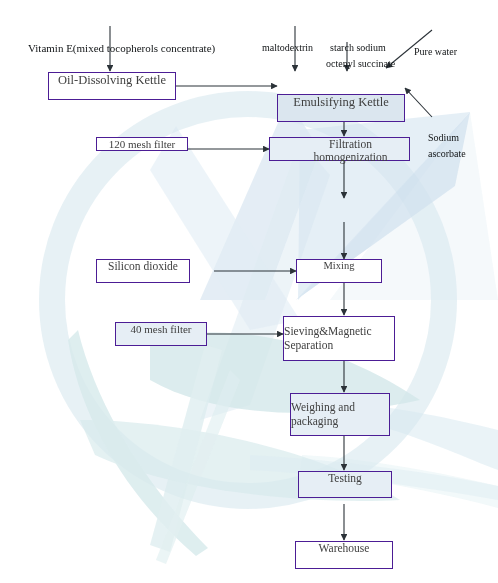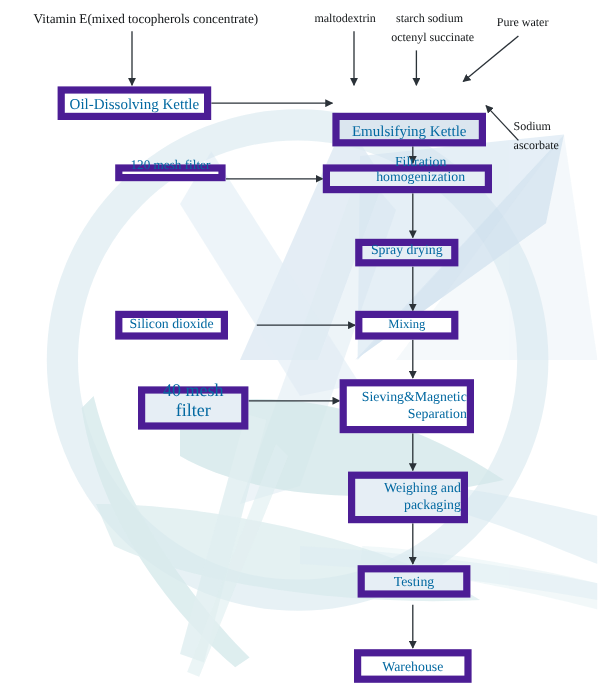--- a/index.html
+++ b/index.html
@@ -28,44 +28,45 @@
     left: 0; top: 0;
     width: 498px;
     height: 583px;
     z-index: 1;
     pointer-events: none;
   }
   .node {
     position: absolute;
     z-index: 2;
     box-sizing: border-box;
-    border: 6px solid #4c1d95;
+    border: 1px solid #4c1d95;
     background: #ffffff;
     display: flex;
-    align-items: flex-end;
+    align-items: flex-start;
     justify-content: center;
     text-align: center;
-    color: #0369a1;
+    color: #404040;
     line-height: 1.15;
     font-family: "Liberation Serif", "DejaVu Serif", serif;
   }
   .node.tint {
     background: #dbe6ef;
     margin-top: 22px;
   }
   .node.tint-soft {
     background: #e6eef5;
   }
   .lbl {
     position: absolute;
     z-index: 3;
     color: #111416;
     white-space: nowrap;
     font-family: "Liberation Serif", "DejaVu Serif", serif;
     line-height: 1.2;
+    margin-top: 32px;
   }
 </style>
 </head>
 <body>
 
 <div id="canvas">
 
   <svg id="watermark" viewBox="0 0 498 583" xmlns="http://www.w3.org/2000/svg">
     <defs>
       <clipPath id="clipRing">
@@ -172,33 +173,30 @@
   </div>
 
   <div class="node" style="left:96px; top:137px; width:92px; height:14px; font-size:11px;">
     <span>120 mesh filter</span>
   </div>
 
   <div class="node tint-soft" style="left:269px; top:137px; width:141px; height:24px; font-size:11.5px;padding-left:22px;">
     <span>Filtration homogenization</span>
   </div>
 
-  <div class="node tint-soft" style="left:296px; top:199px; width:86px; height:23px; font-size:11.5px;">
-    <span>Spray drying</span>
-  </div>
 
   <div class="node" style="left:96px; top:259px; width:94px; height:24px; font-size:11.5px;">
     <span>Silicon dioxide</span>
   </div>
 
   <div class="node" style="left:296px; top:259px; width:86px; height:24px; font-size:10.5px;">
     <span>Mixing</span>
   </div>
 
-  <div class="node tint-soft" style="left:115px; top:322px; width:92px; height:36px; font-size:15px;">
+  <div class="node tint-soft" style="left:115px; top:322px; width:92px; height:24px; font-size:11px;">
     <span>40 mesh filter</span>
   </div>
 
   <div class="node" style="left:283px; top:316px; width:112px; height:45px; font-size:11.5px; flex-direction:column;">
     <span>Sieving&amp;Magnetic</span>
     <span>Separation</span>
   </div>
 
   <div class="node tint-soft" style="left:290px; top:393px; width:100px; height:43px; font-size:11.5px; flex-direction:column;">
     <span>Weighing and</span>

